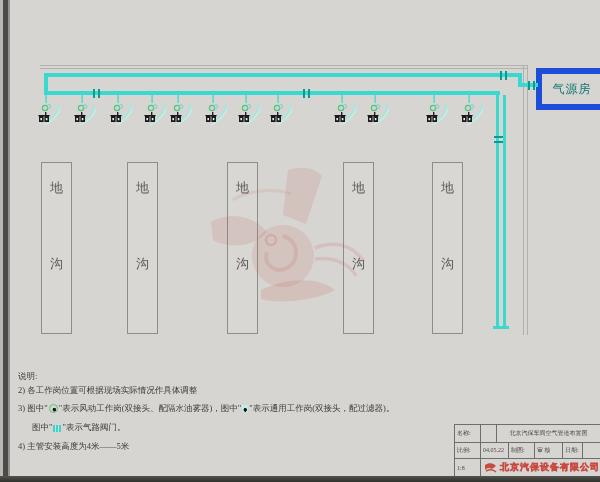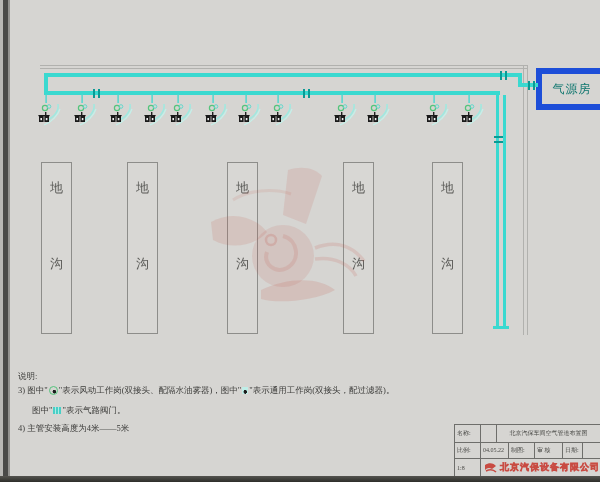--- a/index.html
+++ b/index.html
@@ -279,20 +279,21 @@
     <path d="M80 76 C95 80 98 100 84 108 C72 114 60 104 64 92" fill="none" stroke="#c4574d" stroke-width="4" opacity="0.15"></path>
     <path d="M8 62 C30 50 52 57 64 72 C52 86 28 90 10 80 Z" fill="#c4574d" opacity="0.15"></path>
     <circle cx="68" cy="80" r="5" fill="none" stroke="#c4574d" stroke-width="2.5" opacity="0.2"></circle>
     <path d="M112 88 C135 79 151 88 161 101 M112 99 C132 96 147 105 153 116" fill="none" stroke="#c4574d" stroke-width="3.5" opacity="0.16"></path>
     <path d="M58 130 C85 117 116 117 132 130 C112 141 74 144 58 139 Z" fill="#c4574d" opacity="0.17"></path>
     <path d="M30 40 C45 30 70 28 88 34" fill="none" stroke="#c4574d" stroke-width="3" opacity="0.12"></path>
   </svg>
 
   <div class="abs notes">
     <div class="n-title">说明:</div>
+    <div class="n2">2) 各工作岗位置可根据现场实际情况作具体调整</div>
     <div class="n3">
       <span>3) 图中"</span><span class="sym sym-pneu"></span><span>"表示风动工作岗(双接头、配隔水油雾器)，图中"</span><span class="sym sym-univ"></span><span>"表示通用工作岗(双接头，配过滤器)。</span>
     </div>
     <div class="n3b">
       <span>图中"</span><span class="sym sym-valve"></span><span>"表示气路阀门。</span>
     </div>
     <div class="n4">4) 主管安装高度为4米——5米</div>
   </div>
 
   <div class="abs tblock">

